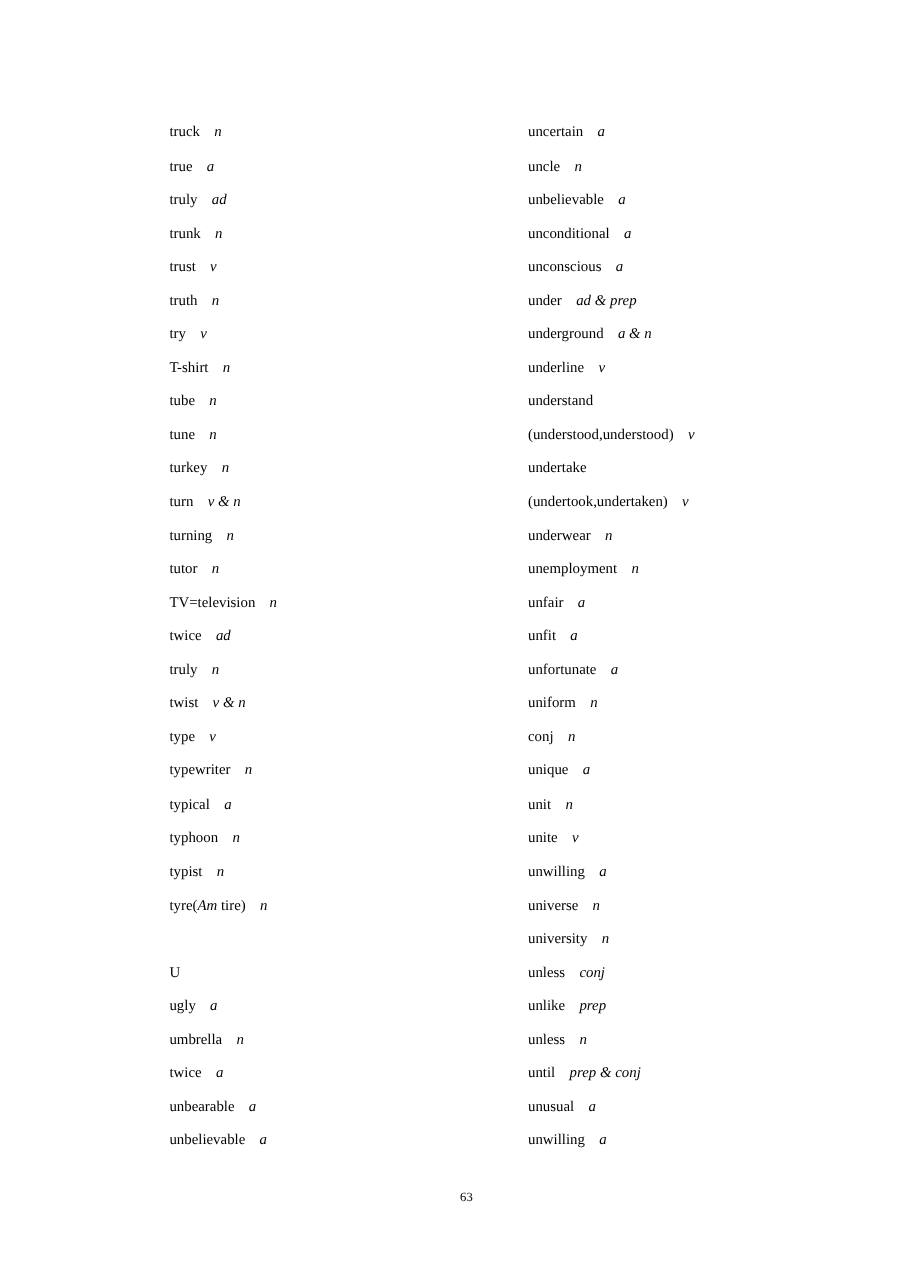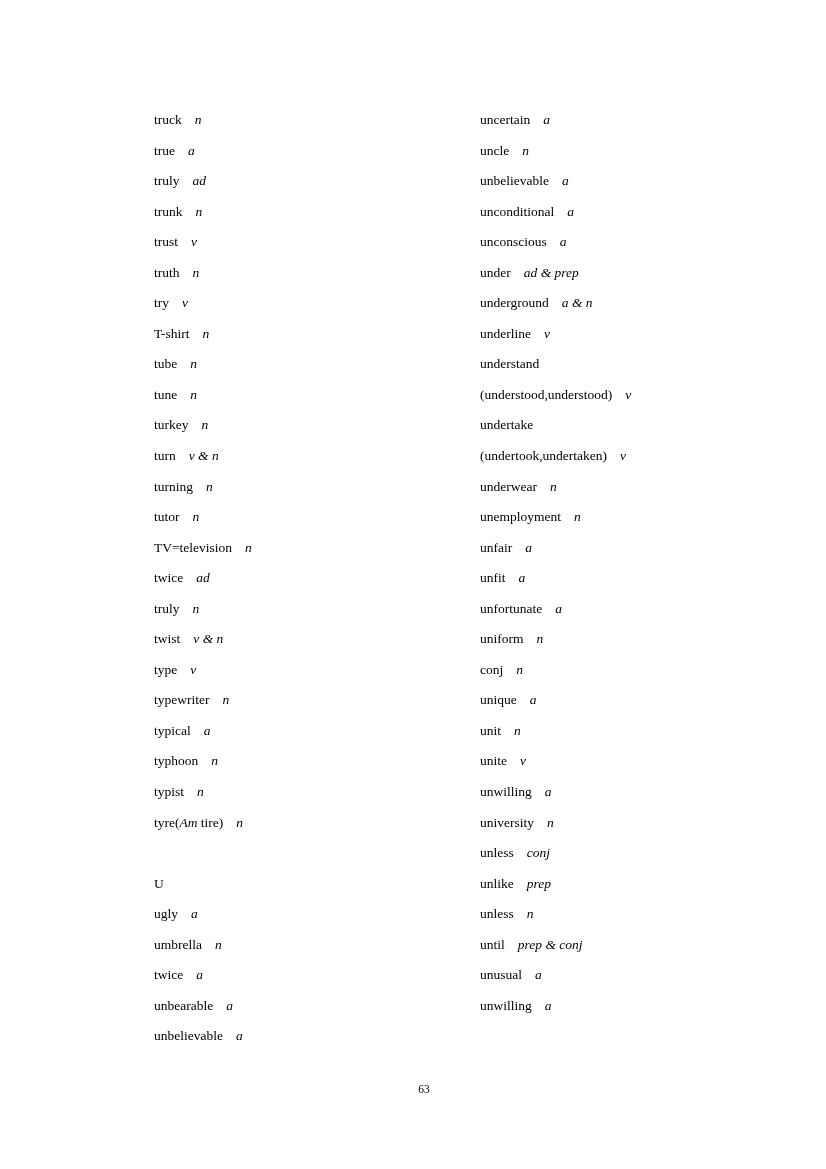--- a/index.html
+++ b/index.html
@@ -99,20 +99,21 @@
       <div class="row"><span class="word">unemployment</span><span class="pos">n</span></div>
       <div class="row"><span class="word">unfair</span><span class="pos">a</span></div>
       <div class="row"><span class="word">unfit</span><span class="pos">a</span></div>
       <div class="row"><span class="word">unfortunate</span><span class="pos">a</span></div>
       <div class="row"><span class="word">uniform</span><span class="pos">n</span></div>
       <div class="row"><span class="word">conj</span><span class="pos">n</span></div>
       <div class="row"><span class="word">unique</span><span class="pos">a</span></div>
       <div class="row"><span class="word">unit</span><span class="pos">n</span></div>
       <div class="row"><span class="word">unite</span><span class="pos">v</span></div>
       <div class="row"><span class="word">unwilling</span><span class="pos">a</span></div>
+      <div class="row"><span class="word">universe</span><span class="pos">n</span></div>
       <div class="row"><span class="word">university</span><span class="pos">n</span></div>
       <div class="row"><span class="word">unless</span><span class="pos">conj</span></div>
       <div class="row"><span class="word">unlike</span><span class="pos">prep</span></div>
       <div class="row"><span class="word">unless</span><span class="pos">n</span></div>
       <div class="row"><span class="word">until</span><span class="pos">prep &amp; conj</span></div>
       <div class="row"><span class="word">unusual</span><span class="pos">a</span></div>
       <div class="row"><span class="word">unwilling</span><span class="pos">a</span></div>
     </div>
   <div class="page-number">63</div>
 </div>

